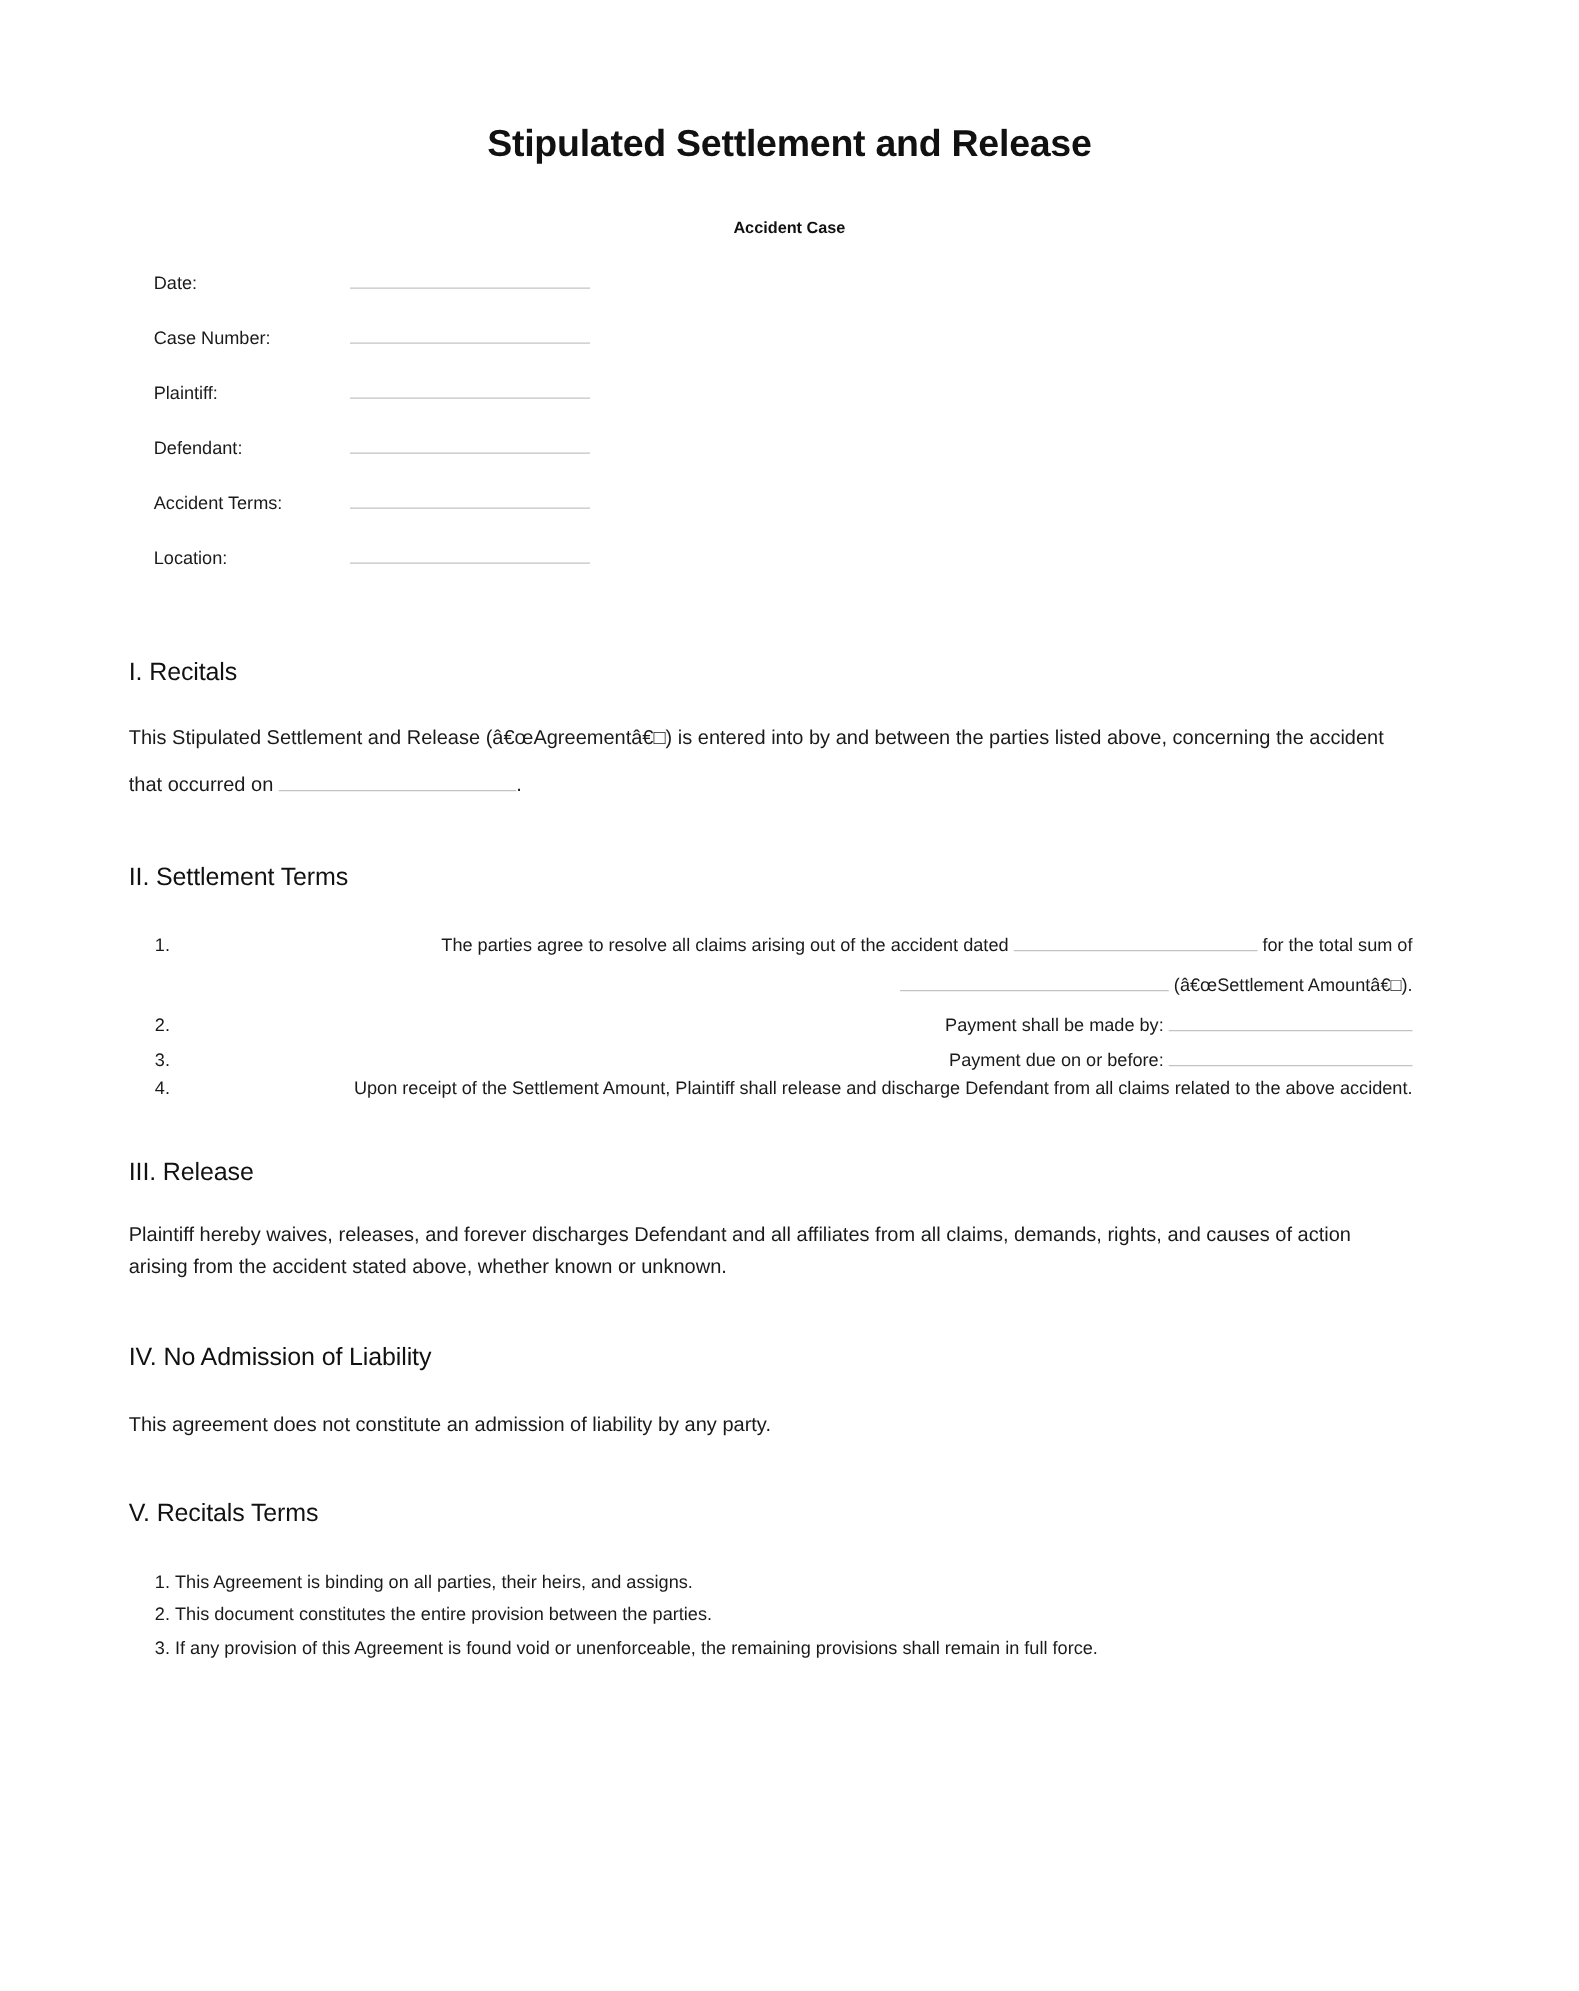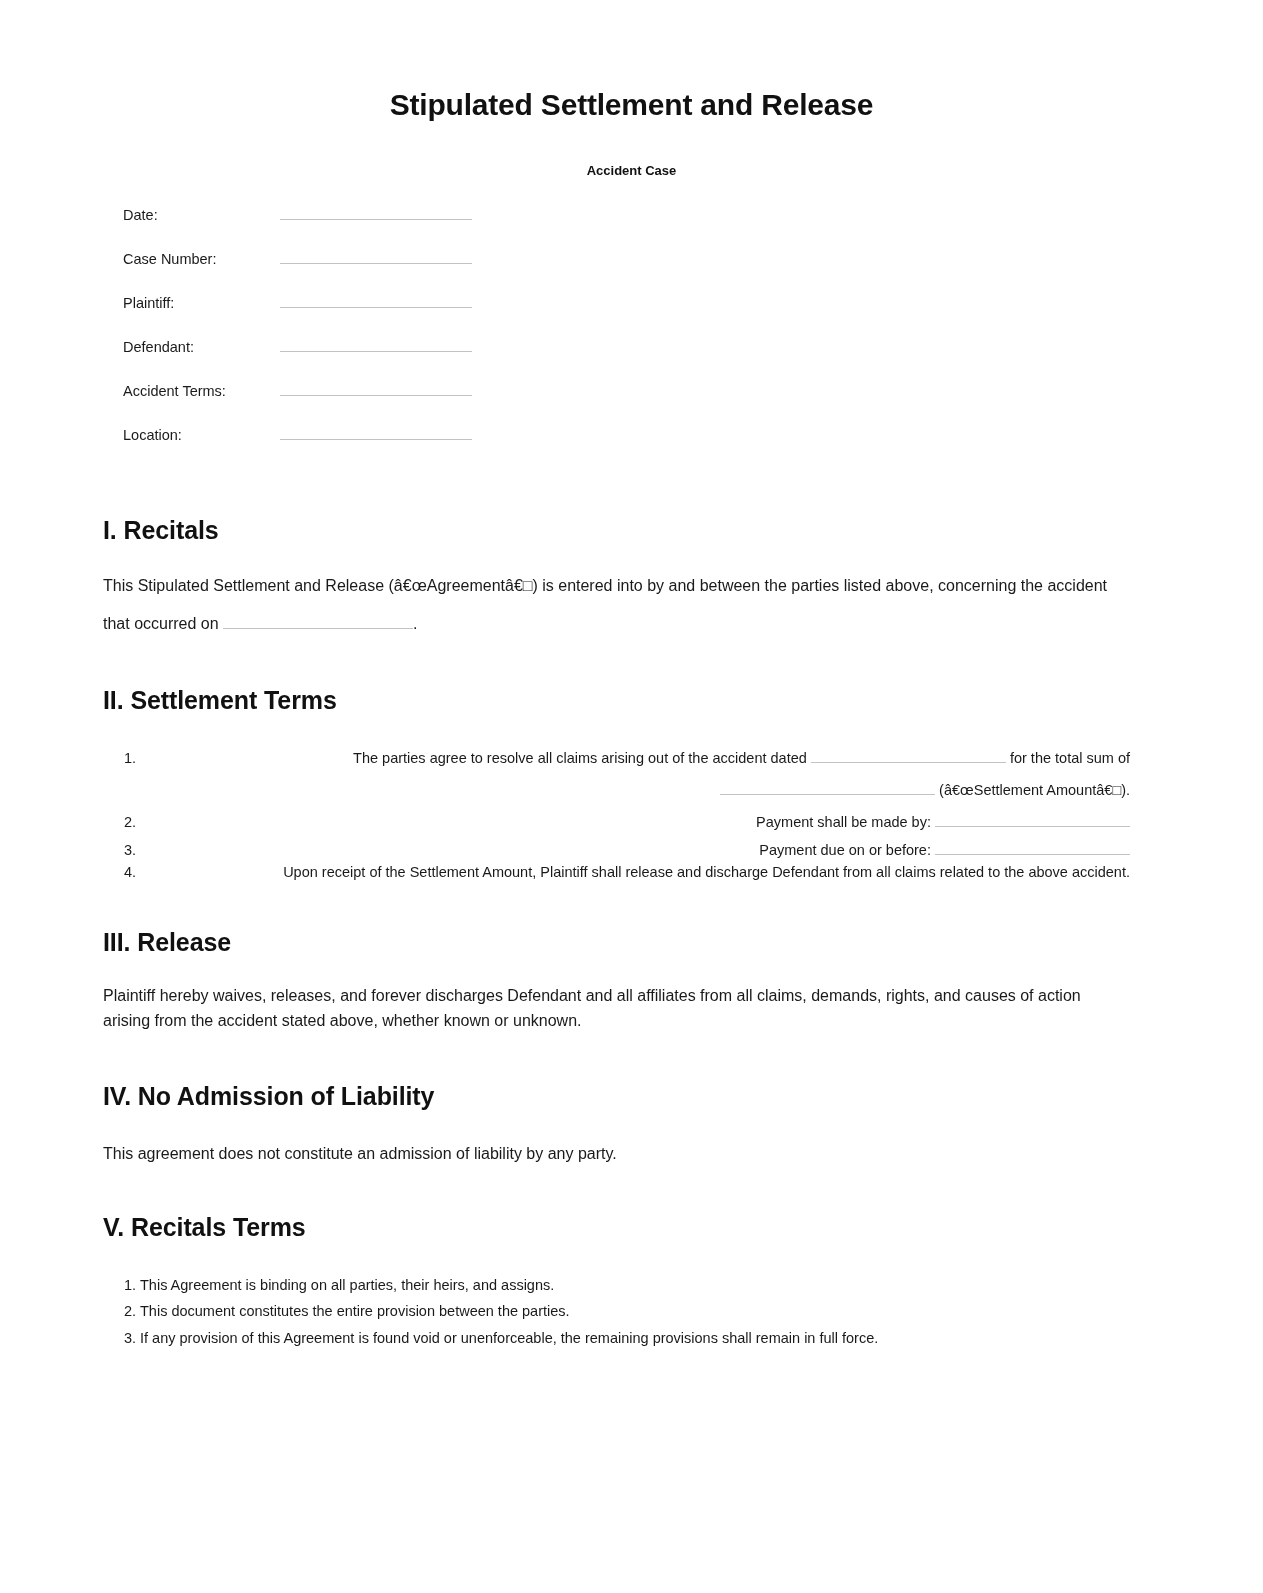--- a/index.html
+++ b/index.html
@@ -14,21 +14,21 @@
     color: #1a1a1a;
     -webkit-font-smoothing: antialiased;
   }
 
   .page {
     position: relative;
     width: 1263px;
     height: 1593px;
     background: #ffffff;
     box-sizing: border-box;
-    padding: 5px 103px;
+    padding: 16px 103px;
   }
 
   
   .doc-title {
     font-size: 30px;
     font-weight: bold;
     text-align: center;
     letter-spacing: -0.2px;
     margin: 0;
     padding-top: 82px;
@@ -62,22 +62,22 @@
   }
   .field-blank {
     flex: 0 0 192px;
     width: 192px;
     border-bottom: 1px solid #c3c3c3;
     height: 15px;
   }
 
   
   .section-heading {
-    font-size: 25px;
-    font-weight: bold;
+    font-size: 20px;
+    font-weight: normal;
     color: #111111;
     margin: 0;
     letter-spacing: -0.1px;
   }
 
   
   .para {
     font-size: 16px;
     color: #1a1a1a;
     margin: 0;

